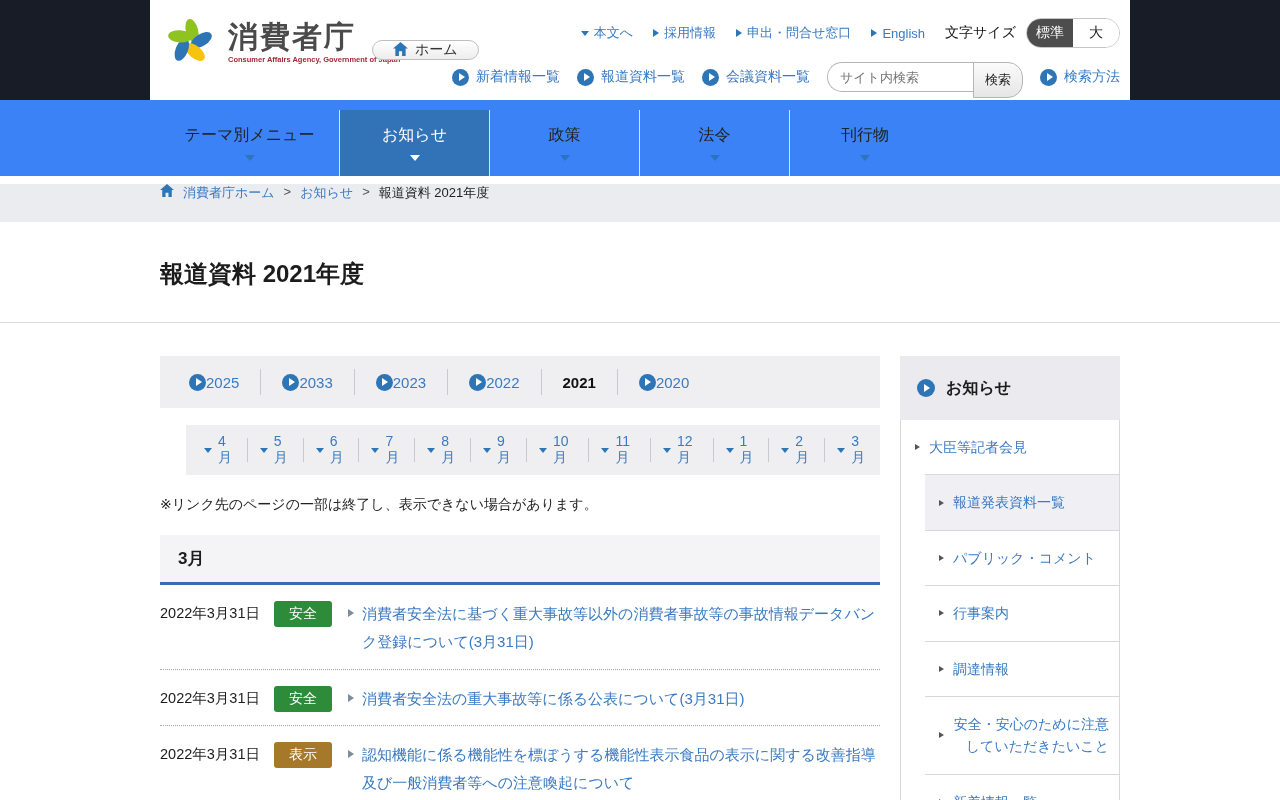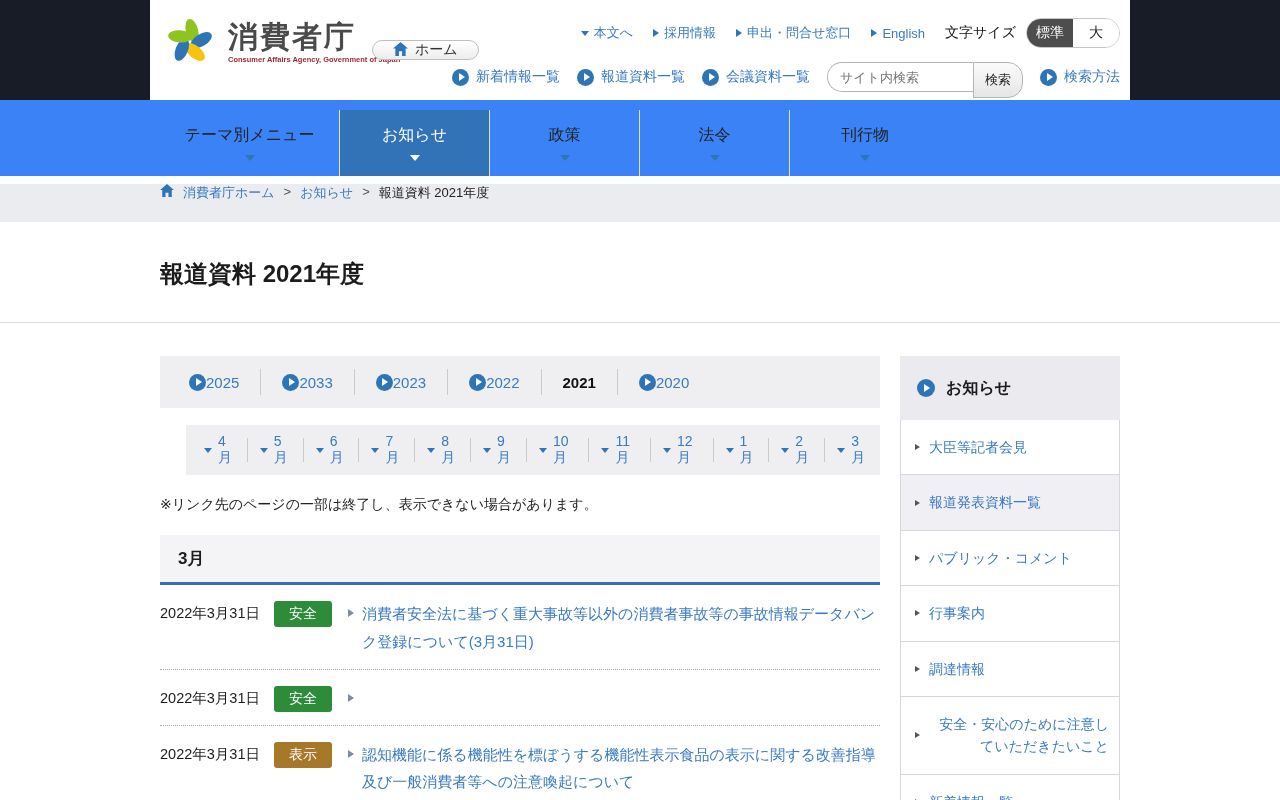--- a/index.html
+++ b/index.html
@@ -99,21 +99,21 @@
   .news-marker { flex:0 0 auto; margin:9px 8px 0 0; }
   .news-link { flex:1; font-size:15px; line-height:1.85; color:#3a7ac1; text-decoration:none; cursor:pointer; }
 
   
   .side-col { width:220px; }
   .side-head { height:64px; background:#ebebef; display:flex; align-items:center; gap:11px;
     padding-left:17px; font-size:16px; font-weight:bold; color:#1c1c1c; }
   .side-list { border:1px solid #d7d7dc; border-top:none; }
   .side-item { display:flex; align-items:center; gap:9px; padding:16px 10px 16px 14px;
     background:#fff; cursor:pointer; }
-  .side-item + .side-item { border-top:1px solid #d7d7dc; }
+  .side-item + .side-item { border-top:1px solid #d7d7dc;margin-left:24px; }
   .side-item.active { background:#f0f0f4; }
   .side-item a { color:#3a7ac1; font-size:14px; line-height:1.6; text-decoration:none;text-align:right; }
   .side-item .tri-r { border-top-width:3.5px; border-bottom-width:3.5px; border-left-width:5px; flex:0 0 auto; }
 </style>
 </head>
 <body>
 
 <div class="hdr-band">
   <div class="hdr-inner">
 
@@ -339,20 +339,21 @@
     <div class="news-row">
       <span class="news-date">2022年3月31日</span>
       <span class="news-badge" style="background: rgb(46, 139, 58);">安全</span>
       <span class="news-marker tri-r tri-news"></span>
       <a class="news-link">消費者安全法に基づく重大事故等以外の消費者事故等の事故情報データバンク登録について(3月31日)</a>
     </div>
     <div class="news-row">
       <span class="news-date">2022年3月31日</span>
       <span class="news-badge" style="background: rgb(46, 139, 58);">安全</span>
       <span class="news-marker tri-r tri-news"></span>
+      <a class="news-link">消費者安全法の重大事故等に係る公表について(3月31日)</a>
     </div>
     <div class="news-row">
       <span class="news-date">2022年3月31日</span>
       <span class="news-badge" style="background: rgb(166, 120, 42);">表示</span>
       <span class="news-marker tri-r tri-news"></span>
       <a class="news-link">認知機能に係る機能性を標ぼうする機能性表示食品の表示に関する改善指導及び一般消費者等への注意喚起について</a>
     </div>
 
   </div>
 

